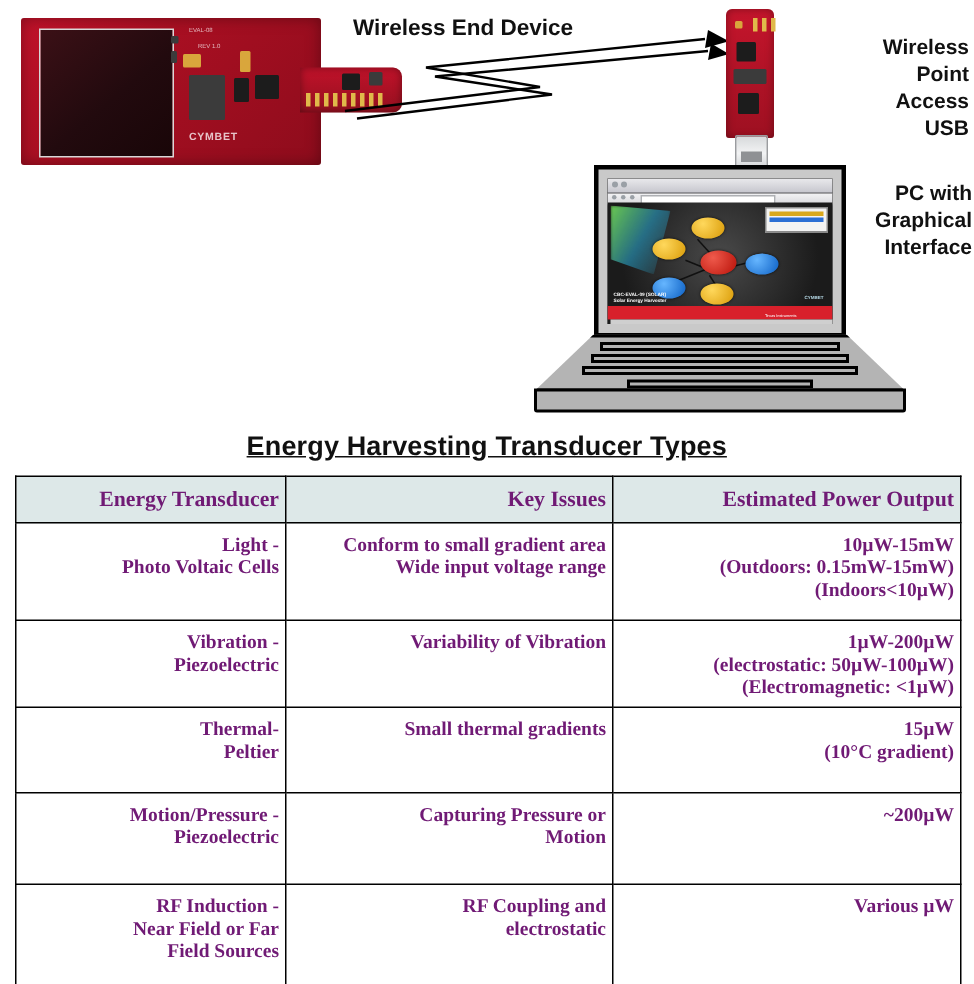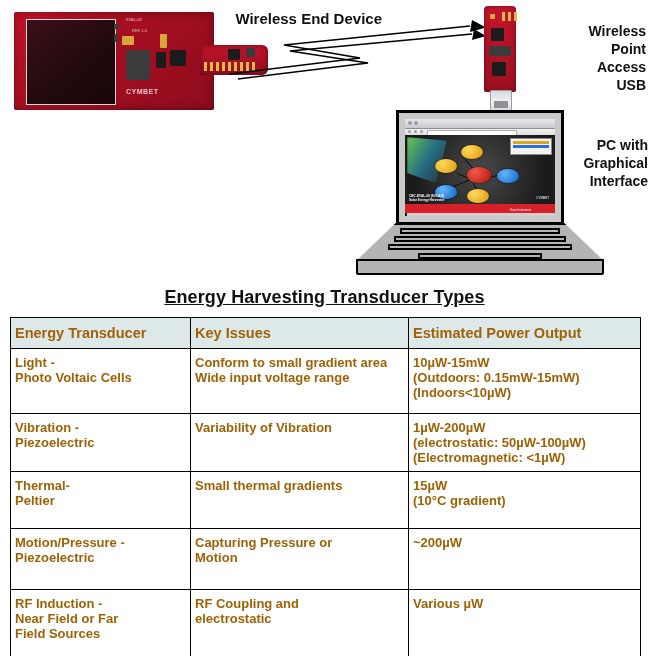--- a/index.html
+++ b/index.html
@@ -129,45 +129,45 @@
   }
 
   
   .label{
     position:absolute;font-weight:bold;color:#111;
     font-family:"Liberation Sans", sans-serif;
     text-align:right;line-height:18px;
   }
   #lbl-end-device{left:192px;top:10px;width:190px;font-size:15px;text-align:right;}
   #lbl-ap{left:528px;top:22px;width:118px;font-size:14px;line-height:18px;}
-  #lbl-pc{left:552px;top:136px;width:96px;font-size:14px;line-height:18px;}
+  #lbl-pc{left:552px;top:119px;width:96px;font-size:14px;line-height:18px;}
 
   
   #table-title{
     position:absolute;left:0;top:287px;width:649px;text-align:center;
     font-size:18px;font-weight:bold;color:#111;
     text-decoration:underline;
     font-family:"Liberation Sans", sans-serif;
     letter-spacing:.1px;
   }
 
   
   #tbl{
     position:absolute;left:10px;top:317px;width:630px;
     border-collapse:collapse;table-layout:fixed;
   }
   #tbl col.c1{width:180px;}
   #tbl col.c2{width:218px;}
   #tbl col.c3{width:232px;}
   #tbl th,#tbl td{
     border:1px solid #000;
-    text-align:left;vertical-align:top;
-    font-weight:bold;color:#a16207;
+    text-align:right;vertical-align:top;
+    font-weight:bold;color:#701a75;
     padding:6px 4px;
-    font-family:Liberation Sans, sans-serif;
+    font-family:Liberation Serif, serif;
   }
   #tbl thead th{
     background:#dde8e8;
     font-size:14.5px;
     height:30px;vertical-align:middle;padding:0 4px;
   }
   #tbl tbody td{font-size:13px;line-height:15px;}
   #tbl tbody tr.r1 td{height:52px;}
   #tbl tbody tr.r2 td{height:44px;}
   #tbl tbody tr.r3 td{height:44px;}

